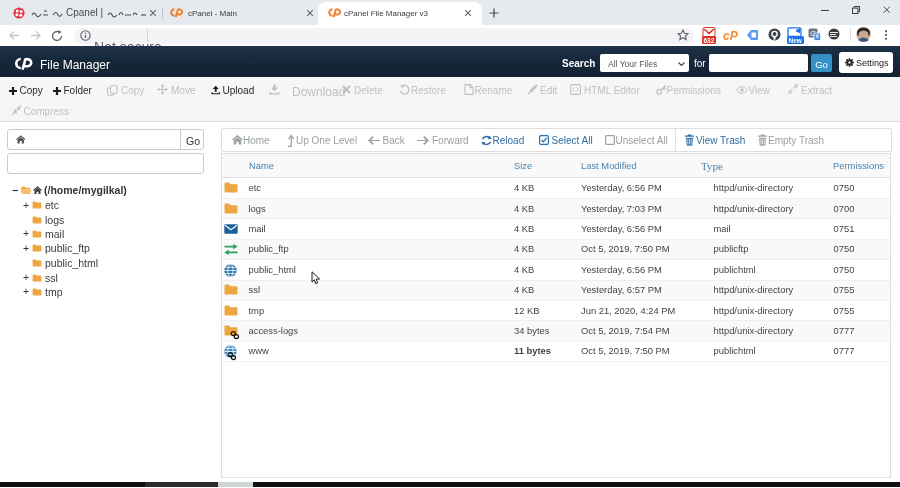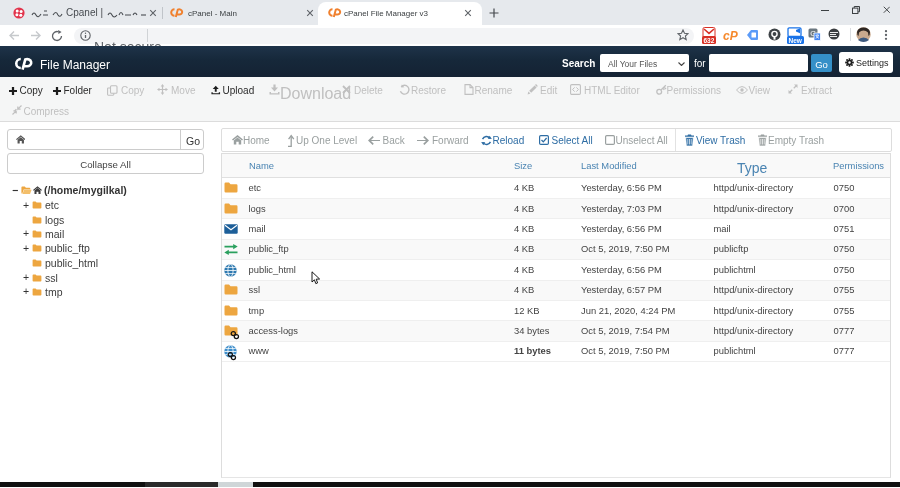--- a/index.html
+++ b/index.html
@@ -217,21 +217,21 @@
 <svg class="ab" style="left:211px;top:84.5px" width="9.5" height="10" viewBox="0 0 11 11" fill="#1c1c1c">
       <path d="M5.5 0.5 L9 4.4 H6.6 V7.5 H4.4 V4.4 H2 Z"></path>
       <path d="M0.5 8 V10.5 H10.5 V8 H9 V9.2 H2 V8 Z"></path>
     </svg>
 <div class="txt" style="left:222.5px;top:85px;font-size:10px;color:#2b2b2b;">Upload</div>
 
 <svg class="ab" style="left:269px;top:84px" width="11" height="11" viewBox="0 0 11 11" fill="#c0c0c0">
       <path d="M5.5 7.5 L2 3.6 H4.4 V0.5 H6.6 V3.6 H9 Z"></path>
       <path d="M0.5 8 V10.5 H10.5 V8 H9 V9.2 H2 V8 Z"></path>
     </svg>
-<div class="txt" style="left:280px;top:85px;font-size:16px;color:#c0c0c0;text-align:right;">Download</div>
+<div class="txt" style="left:292px;top:85px;font-size:12px;color:#c0c0c0;text-align:right;">Download</div>
 
 <svg class="ab" style="left:342px;top:85px" width="9" height="9" viewBox="0 0 9 9">
       <path d="M1 1 L8 8 M8 1 L1 8" stroke="#c0c0c0" stroke-width="1.8"></path>
     </svg>
 <div class="txt" style="left:354px;top:85px;font-size:10px;color:#c0c0c0;">Delete</div>
 
 <svg class="ab" style="left:399px;top:84px" width="11" height="11" viewBox="0 0 11 11" fill="none">
       <path d="M2.2 2.8 A4.4 4.4 0 1 1 1.4 7.3" stroke="#c0c0c0" stroke-width="1.4"></path>
       <path d="M2.8 0.4 L2.3 3.5 L5.4 3.2" fill="#c0c0c0" stroke="none"></path>
     </svg>
@@ -280,21 +280,20 @@
 
 <div class="ab" style="left:7px;top:129px;width:197px;height:21px;border:1px solid #ccc;border-radius:3px;background:#fff;box-sizing:border-box;"></div>
 <svg class="ab" style="left:15.5px;top:134.5px" width="9.5" height="9" viewBox="0 0 11 10" fill="#555">
       <path d="M5.5 0 L11 4.6 L10 5.6 L5.5 1.9 L1 5.6 L0 4.6 Z"></path>
       <path d="M1.8 5.4 V9.5 H4.3 V6.8 H6.7 V9.5 H9.2 V5.4 L5.5 2.4 Z"></path>
     </svg>
 <div class="ab" style="left:180px;top:129px;width:1px;height:21px;background:#ccc;"></div>
 <div class="txt" style="left:182px;top:134.5px;width:22px;text-align:center;font-size:10.5px;color:#333;">Go</div>
 
 <div class="ab" style="left:7px;top:153px;width:197px;height:21px;border:1px solid #ccc;border-radius:3px;background:#fff;box-sizing:border-box;"></div>
-<div class="txt" style="left:7px;top:158.6px;width:197px;text-align:center;font-size:9.7px;color:#444;">Collapse All</div>
 
 <div class="txt" style="left:12px;top:183.5px;font-size:10.5px;font-weight:bold;color:#333;">−</div>
 <svg class="ab" style="left:20.5px;top:186px" width="11" height="8.5" viewBox="0 0 13 10">
       <path d="M0.5 1.5 Q0.5 0.5 1.5 0.5 H4.5 L5.8 2 H10 Q11 2 11 3 V4 H3.2 L1.5 9 Q0.5 9 0.5 8 Z" fill="#eda640"></path>
       <path d="M3.5 4.5 H12.5 L10.7 9.5 H1.8 Z" fill="#f3bf6b"></path>
     </svg>
 <svg class="ab" style="left:33px;top:186px" width="9" height="8.5" viewBox="0 0 11 10" fill="#3c3c3c">
       <path d="M5.5 0 L11 4.6 L10 5.6 L5.5 1.9 L1 5.6 L0 4.6 Z"></path>
       <path d="M1.8 5.4 V9.5 H4.3 V6.8 H6.7 V9.5 H9.2 V5.4 L5.5 2.4 Z"></path>
     </svg>
@@ -392,21 +391,21 @@
       <path d="M3 0.5 H6 L6.5 1.5 H9 V2.8 H0 V1.5 H2.5 Z"></path>
       <path d="M0.7 3.6 H8.3 L7.6 12 H1.4 Z M2.8 5 V10.5 M4.5 5 V10.5 M6.2 5 V10.5" stroke="#fff" stroke-width="0.7"></path>
     </svg>
 <div class="txt" style="left:768px;top:134.8px;font-size:10px;color:#9aa0a0;">Empty Trash</div>
 
 <div class="ab" style="left:221px;top:153px;width:670px;height:325px;border:1px solid #ddd;border-bottom:1px solid #e5e5e5;background:#fff;box-sizing:border-box;"></div>
 <div class="ab" style="left:222px;top:154px;width:668px;height:23.5px;background:#f9f9f9;border-bottom:1px solid #e0e0e0;box-sizing:border-box;"></div>
 <div class="txt" style="left:249px;top:160.2px;font-size:9.4px;color:#4a84b2;">Name</div>
 <div class="txt" style="left:514px;top:160.2px;font-size:9.4px;color:#4a84b2;">Size</div>
 <div class="txt" style="left:581px;top:160.2px;font-size:9.4px;color:#4a84b2;">Last Modified</div>
-<div class="txt" style="left:737px;top:160.2px;font-size:14px;color:#4a84b2;">Type</div>
+<div class="txt" style="left:701px;top:160.2px;font-size:11px;color:#4a84b2;font-family:Liberation Serif, serif;">Type</div>
 <div class="txt" style="left:833px;top:160.2px;font-size:9.4px;color:#4a84b2;">Permissions</div>
 
 <div class="ab" style="left:222px;top:197.9px;width:668px;height:20.4px;background:#f9f9f9;"></div>
 <div class="ab" style="left:222px;top:238.7px;width:668px;height:20.4px;background:#f9f9f9;"></div>
 <div class="ab" style="left:222px;top:279.5px;width:668px;height:20.4px;background:#f9f9f9;"></div>
 <div class="ab" style="left:222px;top:320.3px;width:668px;height:20.4px;background:#f9f9f9;"></div>
 
 <div class="ab" style="left:222px;top:197.9px;width:668px;height:1px;background:#efefef;"></div>
 <div class="ab" style="left:222px;top:218.3px;width:668px;height:1px;background:#efefef;"></div>
 <div class="ab" style="left:222px;top:238.7px;width:668px;height:1px;background:#efefef;"></div>

